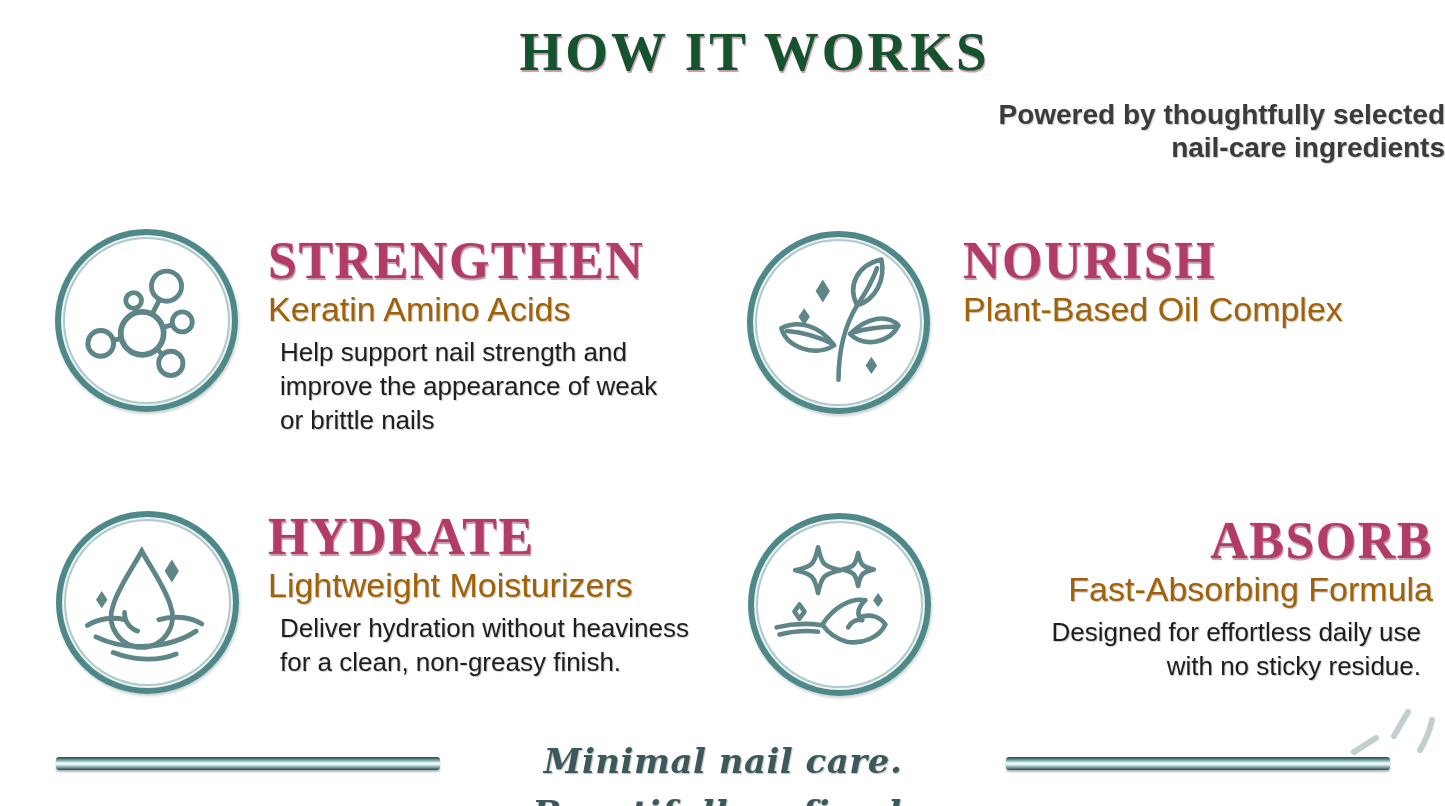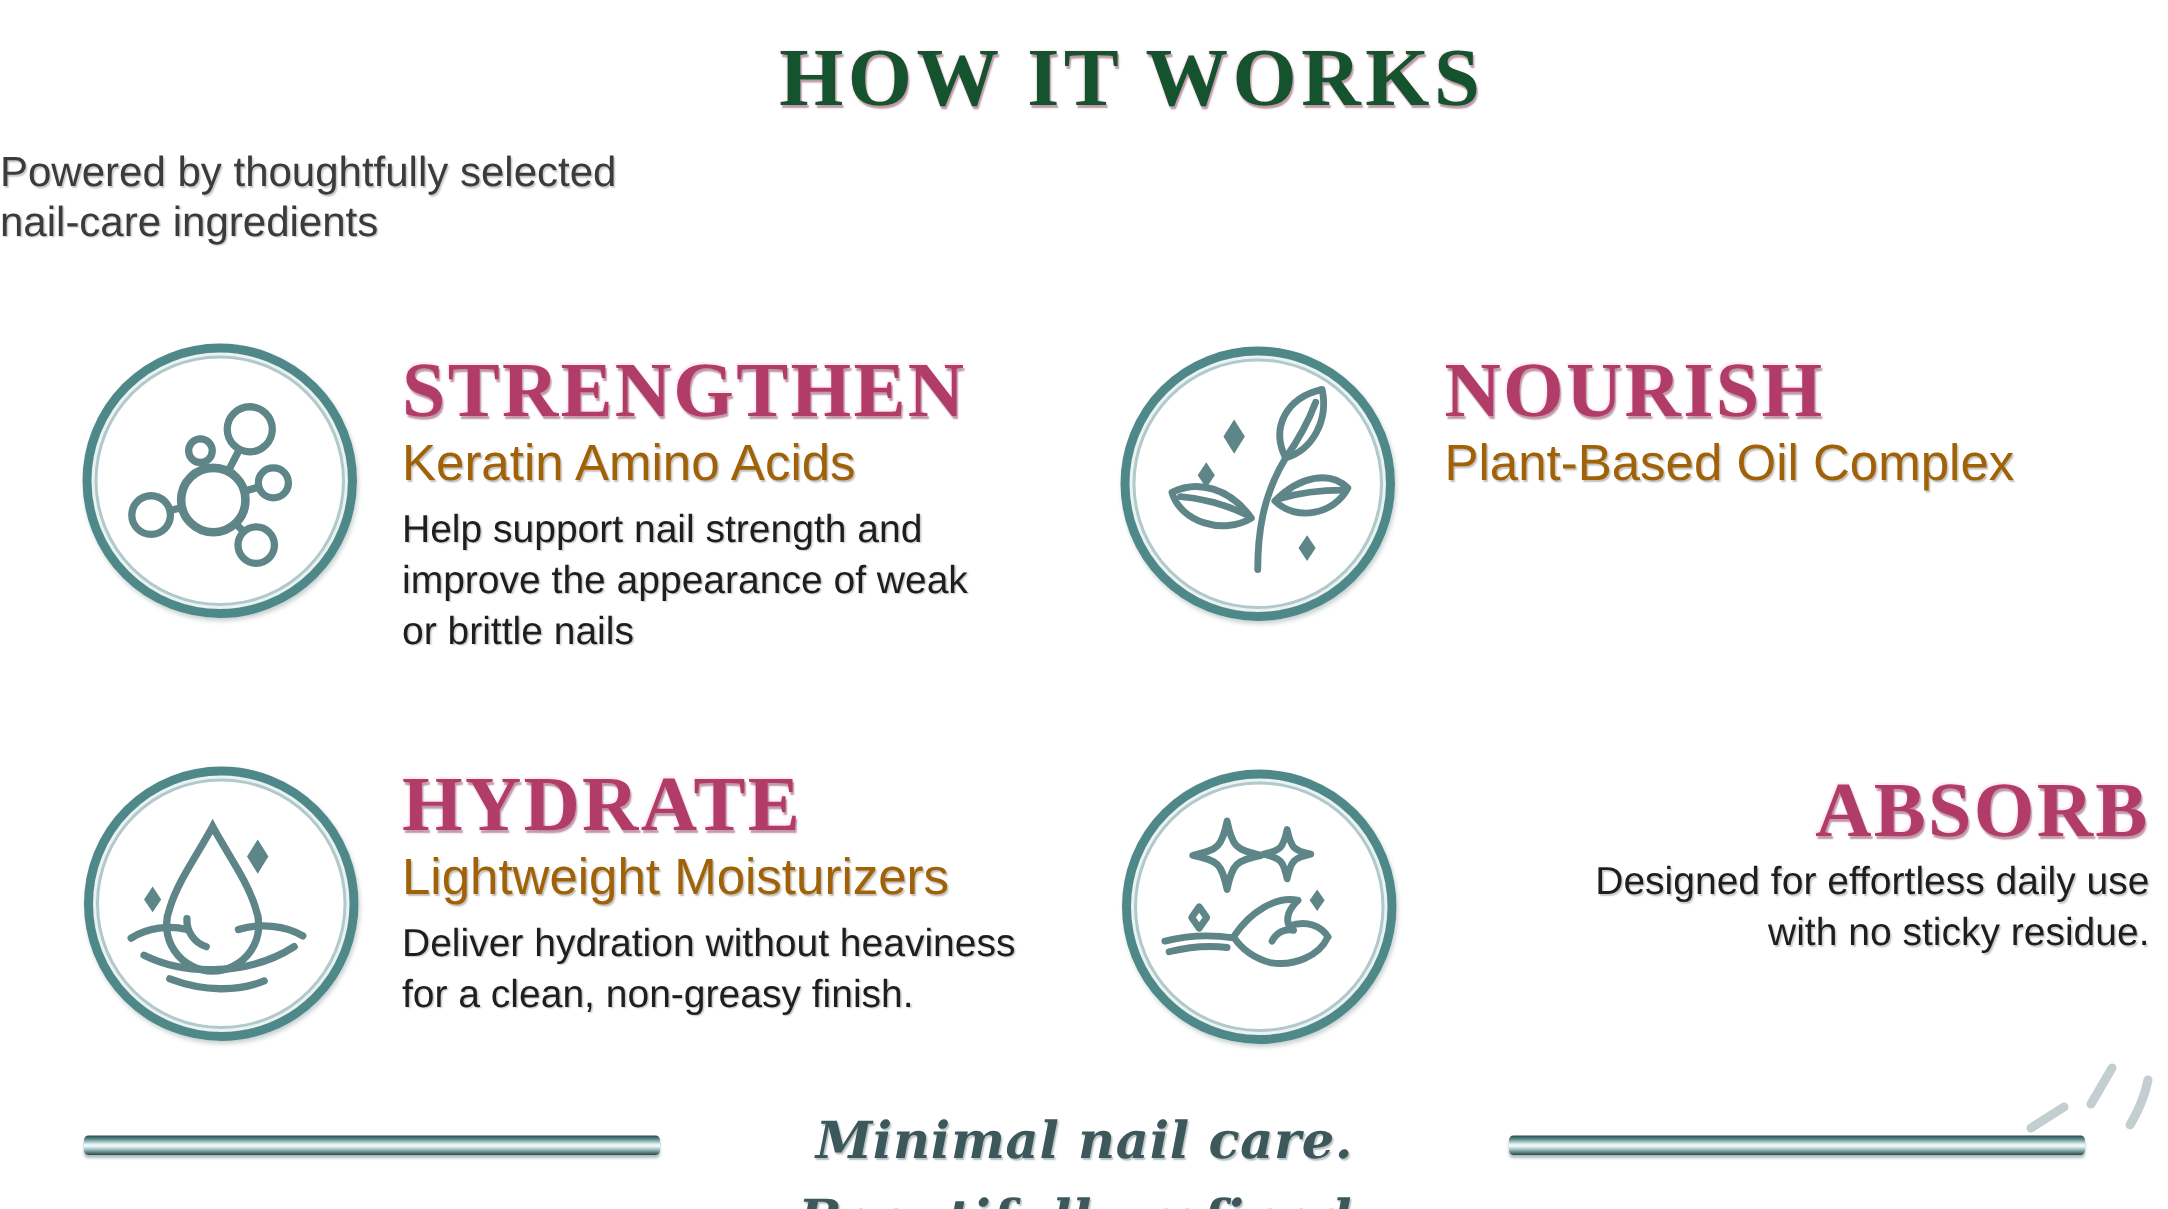--- a/index.html
+++ b/index.html
@@ -9,22 +9,22 @@
   }
   
   .page-title{
     position:absolute; top:22px; left:0; width:100%; margin:0; text-align:center;
     font-family:"Liberation Serif",serif; font-weight:700; font-size:55px; line-height:60px;
     letter-spacing:3px; color:#14532d;
     text-shadow:1px 2px 1px rgba(116,28,64,.45), -1px -1px 1px rgba(255,219,233,.6);
     padding-left:32px;
   }
   .page-subtitle{
-    position:absolute; top:98px; left:0; width:100%; margin:0; text-align:left;
-    font-size:28px; line-height:33px; font-weight:400; color:#3b3b3b;
+    position:absolute; top:98px; left:0; width:100%; margin:0; text-align:right;
+    font-size:28px; line-height:33px; font-weight:700; color:#3b3b3b;
     text-shadow:1px 1px 1px rgba(0,0,0,.22);
   }
   
   .icon-circle{
     position:absolute; width:183px; height:183px; border-radius:50%;
     border:6px solid #4f8889; box-sizing:border-box;
     box-shadow:inset 0 0 0 2px rgba(255,255,255,.75), inset 0 0 0 4px rgba(79,136,137,.45), 1px 2px 3px rgba(40,70,72,.25);
     color:#5e8587;
   }
   .icon-circle svg{position:absolute; left:14px; top:14px; width:143px; height:143px;}
@@ -32,21 +32,21 @@
   .feature-heading{
     margin:0; font-family:"Liberation Serif",serif; font-weight:700;
     font-size:52px; line-height:42px; letter-spacing:1.5px; color:#b13c68;
     text-shadow:1px 2px 1px rgba(116,28,64,.45), -1px -1px 1px rgba(255,219,233,.6);
   }
   .feature-subheading{
     margin:9px 0 0; font-weight:400; font-size:34px; line-height:36px; color:#a16207;
     text-shadow:1px 1px 1px rgba(0,0,0,.25);
   }
   .feature-body{
-    margin:8px 0 0; font-weight:400; font-size:26px; line-height:34px; color:#1e1e1e;
+    margin:8px 12px 0; font-weight:400; font-size:26px; line-height:34px; color:#1e1e1e;
     text-shadow:1px 1px 1px rgba(0,0,0,.22);
   }
   #feat-strengthen .icon-circle{left:55px;  top:229px;}
   #feat-strengthen .feature-text{left:268px; top:240px;}
   #feat-nourish   .icon-circle{left:747px;  top:231px;}
   #feat-nourish   .feature-text{left:963px; top:240px;}
   #feat-hydrate   .icon-circle{left:56px;   top:511px;}
   #feat-hydrate   .feature-text{left:268px; top:516px;}
   #feat-absorb    .icon-circle{left:748px;  top:513px;}
   #feat-absorb    .feature-text{left:963px; top:520px;text-align:right;}
@@ -153,20 +153,21 @@
           <path d="M38 64 C46 52 58 45 68 47"></path>
           <path d="M68 47 C64 51 62 55 64 59"></path>
           <path d="M64 59 C72 56 79 59 82 64"></path>
           <path d="M82 64 C78 73 66 78 55 76 C48 74 42 70 38 64"></path>
           <path d="M56 66 C58 62 62 60 66 61"></path>
         </g>
       </svg>
     </div>
     <div class="feature-text">
       <h2 class="feature-heading">ABSORB</h2>
+      <h3 class="feature-subheading">Fast-Absorbing Formula</h3>
       <p class="feature-body">Designed for effortless daily use<br>with no sticky residue.</p>
     </div>
   </section>
 
   <div class="divider-bar left"></div>
   <p class="tagline">Minimal nail care. Beautifully refined.</p>
   <div class="divider-bar right"></div>
   <svg class="flourish" viewBox="0 0 108 66">
     <g stroke="currentColor" stroke-width="6" fill="none" stroke-linecap="round">
       <path d="M18 52 L40 38"></path>

